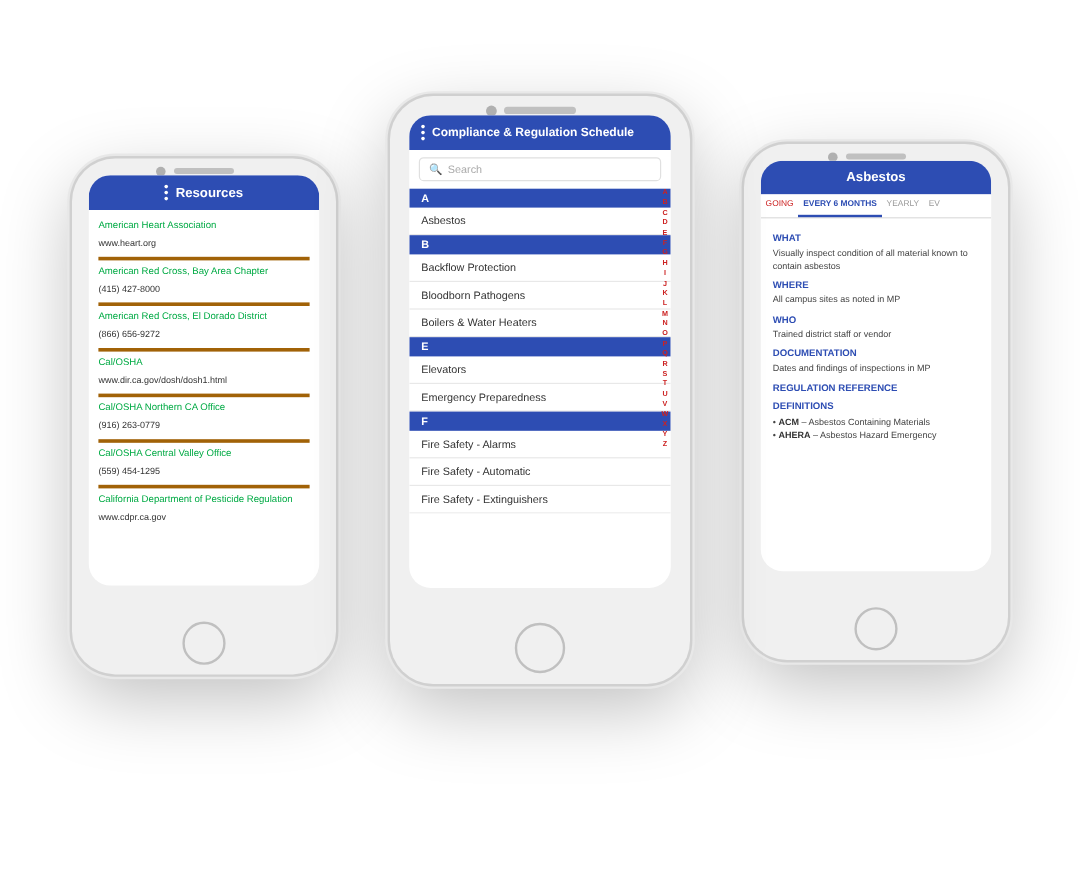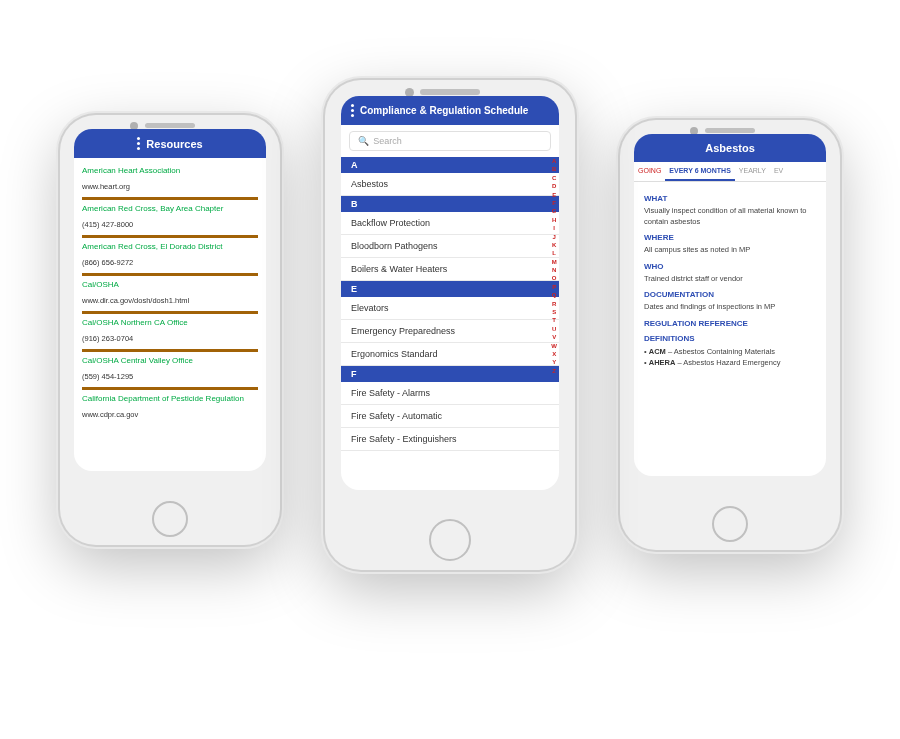--- a/index.html
+++ b/index.html
@@ -59,21 +59,21 @@
       transform: translateX(-50%);
       background: transparent;
       border: 2px solid #c0c0c0;
       border-radius: 50%;
     }
 
     
     .phone-left {
       width: 220px;
       height: 430px;
-      top: 115px;
+      top: 132px;
       left: 60px;
       z-index: 1;
     }
     .phone-left .phone-inner {
       top: 14px; left: 14px;
       width: 192px;
       height: 342px;
     }
     .phone-left .phone-speaker {
       width: 50px; height: 5px;
@@ -336,21 +336,21 @@
         <div class="resource-item">
           <span class="resource-link">American Red Cross, El Dorado District</span>
           <span class="resource-value">(866) 656-9272</span>
         </div>
         <div class="resource-item">
           <span class="resource-link">Cal/OSHA</span>
           <span class="resource-value">www.dir.ca.gov/dosh/dosh1.html</span>
         </div>
         <div class="resource-item">
           <span class="resource-link">Cal/OSHA Northern CA Office</span>
-          <span class="resource-value">(916) 263-0704</span>
+          <span class="resource-value">(916) 263-0779</span>
         </div>
         <div class="resource-item">
           <span class="resource-link">Cal/OSHA Central Valley Office</span>
           <span class="resource-value">(559) 454-1295</span>
         </div>
         <div class="resource-item">
           <span class="resource-link">California Department of Pesticide Regulation</span>
           <span class="resource-value">www.cdpr.ca.gov</span>
         </div>
 
@@ -381,21 +381,20 @@
       <div class="compliance-list">
         <div class="section-header">A</div>
         <div class="list-item">Asbestos</div>
         <div class="section-header">B</div>
         <div class="list-item">Backflow Protection</div>
         <div class="list-item">Bloodborn Pathogens</div>
         <div class="list-item">Boilers &amp; Water Heaters</div>
         <div class="section-header">E</div>
         <div class="list-item">Elevators</div>
         <div class="list-item">Emergency Preparedness</div>
-        <div class="list-item">Ergonomics Standard</div>
         <div class="section-header">F</div>
         <div class="list-item">Fire Safety - Alarms</div>
         <div class="list-item">Fire Safety - Automatic</div>
         <div class="list-item">Fire Safety - Extinguishers</div>
 
         <div class="alphabet-sidebar">
           <span class="alpha-letter">A</span>
           <span class="alpha-letter">B</span>
           <span class="alpha-letter">C</span>
           <span class="alpha-letter">D</span>

